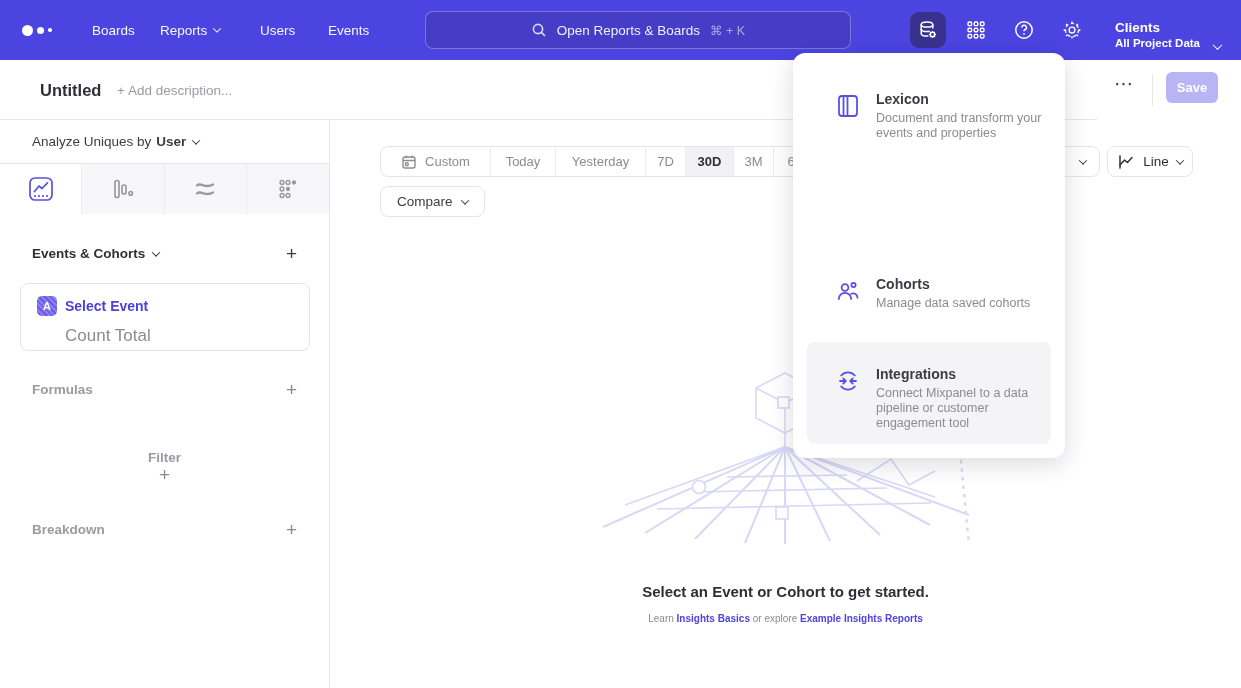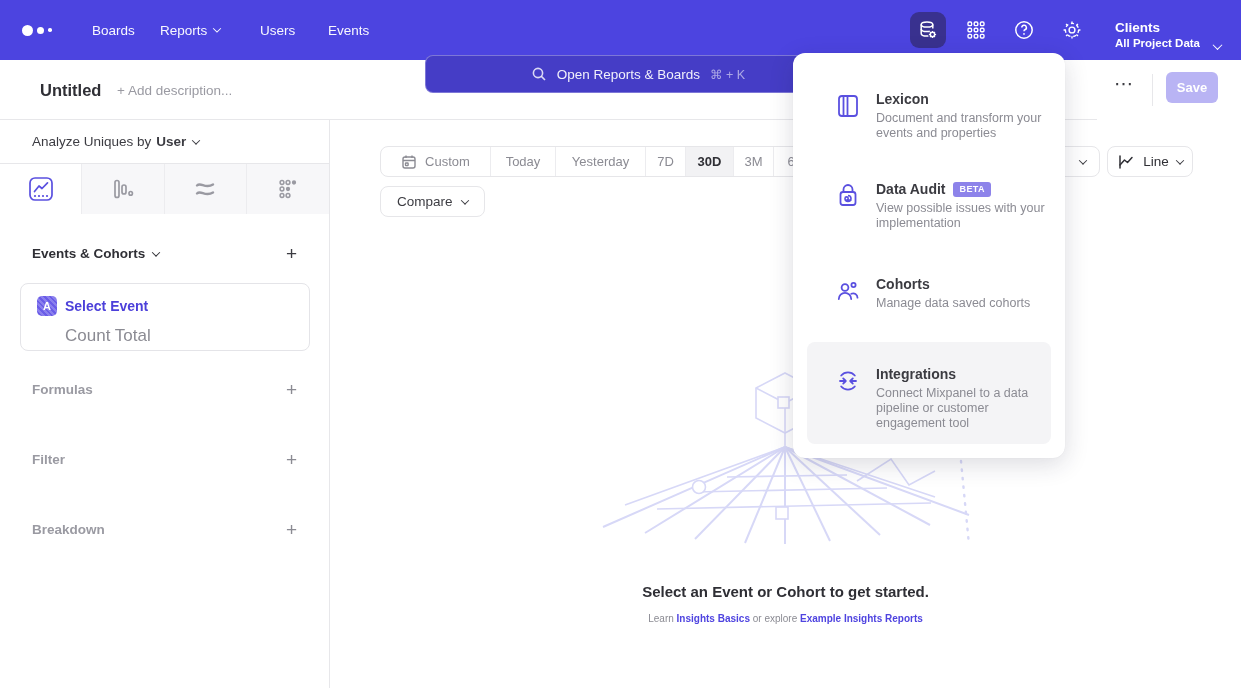--- a/index.html
+++ b/index.html
@@ -14,21 +14,21 @@
   .logo i.d1{ width:11px; height:11px; }
   .logo i.d2{ width:7px; height:7px; }
   .logo i.d3{ width:3.5px; height:3.5px; }
   .nav-item { position:absolute; top:0; height:60px; display:flex; align-items:center; gap:7px;
               color:rgba(255,255,255,.96); font-size:13.5px; font-weight:500; cursor:pointer; }
   .chev { display:inline-block; width:7px; height:7px; border-right:1.6px solid currentColor;
           border-bottom:1.6px solid currentColor; transform:rotate(45deg) translate(-1px,-1px); }
   .chev.small { width:6px; height:6px; }
   .searchbar { position:absolute; left:425px; top:11px; width:426px; height:38px; border-radius:8px;
                background:#453dc6; border:1px solid rgba(255,255,255,.30); display:flex; align-items:center;
-               justify-content:center; gap:10px; color:rgba(255,255,255,.92); font-size:13.5px; cursor:pointer;margin-top:44px; }
+               justify-content:center; gap:10px; color:rgba(255,255,255,.92); font-size:13.5px; cursor:pointer; }
   .searchbar .short { color:rgba(255,255,255,.55); font-size:12.5px; }
   .icon-btn { position:absolute; top:12px; width:36px; height:36px; border-radius:9px; display:flex;
               align-items:center; justify-content:center; color:#fff; cursor:pointer; }
   .icon-btn.active { background:#39318f; }
   .account { position:absolute; left:1115px; top:10px; height:40px; display:flex; align-items:flex-end; gap:14px;
              color:#fff; cursor:pointer; }
   .account .name { font-size:13.5px; font-weight:700; line-height:17px; }
   .account .proj { font-size:11.5px; font-weight:700; line-height:14px; }
 
   
@@ -279,21 +279,21 @@
     <div class="event-card">
       <span class="abadge">A</span>
       <span class="ev-title">Select Event</span>
       <span class="ev-sub">Count Total</span>
     </div>
 
     <div class="side-section" style="top:260px; color:#9a9aa2; font-weight:600;">
       <span>Formulas</span>
       <span class="plus">+</span>
     </div>
-    <div class="side-section" style="top:330px; color:#9a9aa2; font-weight:600;">
+    <div class="side-section" style="top:330px; color:#9a9aa2; font-weight:600;flex-direction:column;">
       <span>Filter</span>
       <span class="plus">+</span>
     </div>
     <div class="side-section" style="top:400px; color:#9a9aa2; font-weight:600;">
       <span>Breakdown</span>
       <span class="plus">+</span>
     </div>
   </div>
 
   <div class="main">
@@ -404,36 +404,20 @@
         </svg>
       </span>
       <span class="txt">
         <span class="ti">
             <span>Lexicon</span>
           </span>
         <div class="de">Document and transform your events and properties</div>
       </span>
     </div>
 
-    <div class="mi" style="top:128px; height:80px;">
-      <span class="ico">
-        <svg width="26" height="26" viewBox="0 0 26 26" fill="none" stroke="#5a50e0" stroke-width="1.8" stroke-linejoin="round">
-          <path d="M8.5 9 V6.5 a4.5 4.5 0 0 1 9 0 V9"></path>
-          <rect x="5.5" y="9" width="15" height="13" rx="2.5"></rect>
-          <path d="M13 12.5 a3 3 0 1 1 -3 3 a1.6 1.6 0 1 1 1.6 1.6 h4.9" stroke-width="1.6"></path>
-        </svg>
-      </span>
-      <span class="txt">
-        <span class="ti">
-          <span>Data Audit</span>
-          <span class="beta">BETA</span>
-        </span>
-        <div class="de">View possible issues with your implementation</div>
-      </span>
-    </div>
 
     <div class="mi" style="top:223px; height:55px;">
       <span class="ico">
         <svg width="26" height="26" viewBox="0 0 26 26" fill="none" stroke="#5a50e0" stroke-width="1.8" stroke-linecap="round">
           <circle cx="10" cy="9.5" r="3.4"></circle>
           <path d="M3.8 21 a6.2 6.2 0 0 1 12.4 0"></path>
           <circle cx="18.5" cy="7" r="2.1"></circle>
           <path d="M16.3 15.8 a4.3 4.3 0 0 1 6.2 3.9"></path>
         </svg>
       </span>

